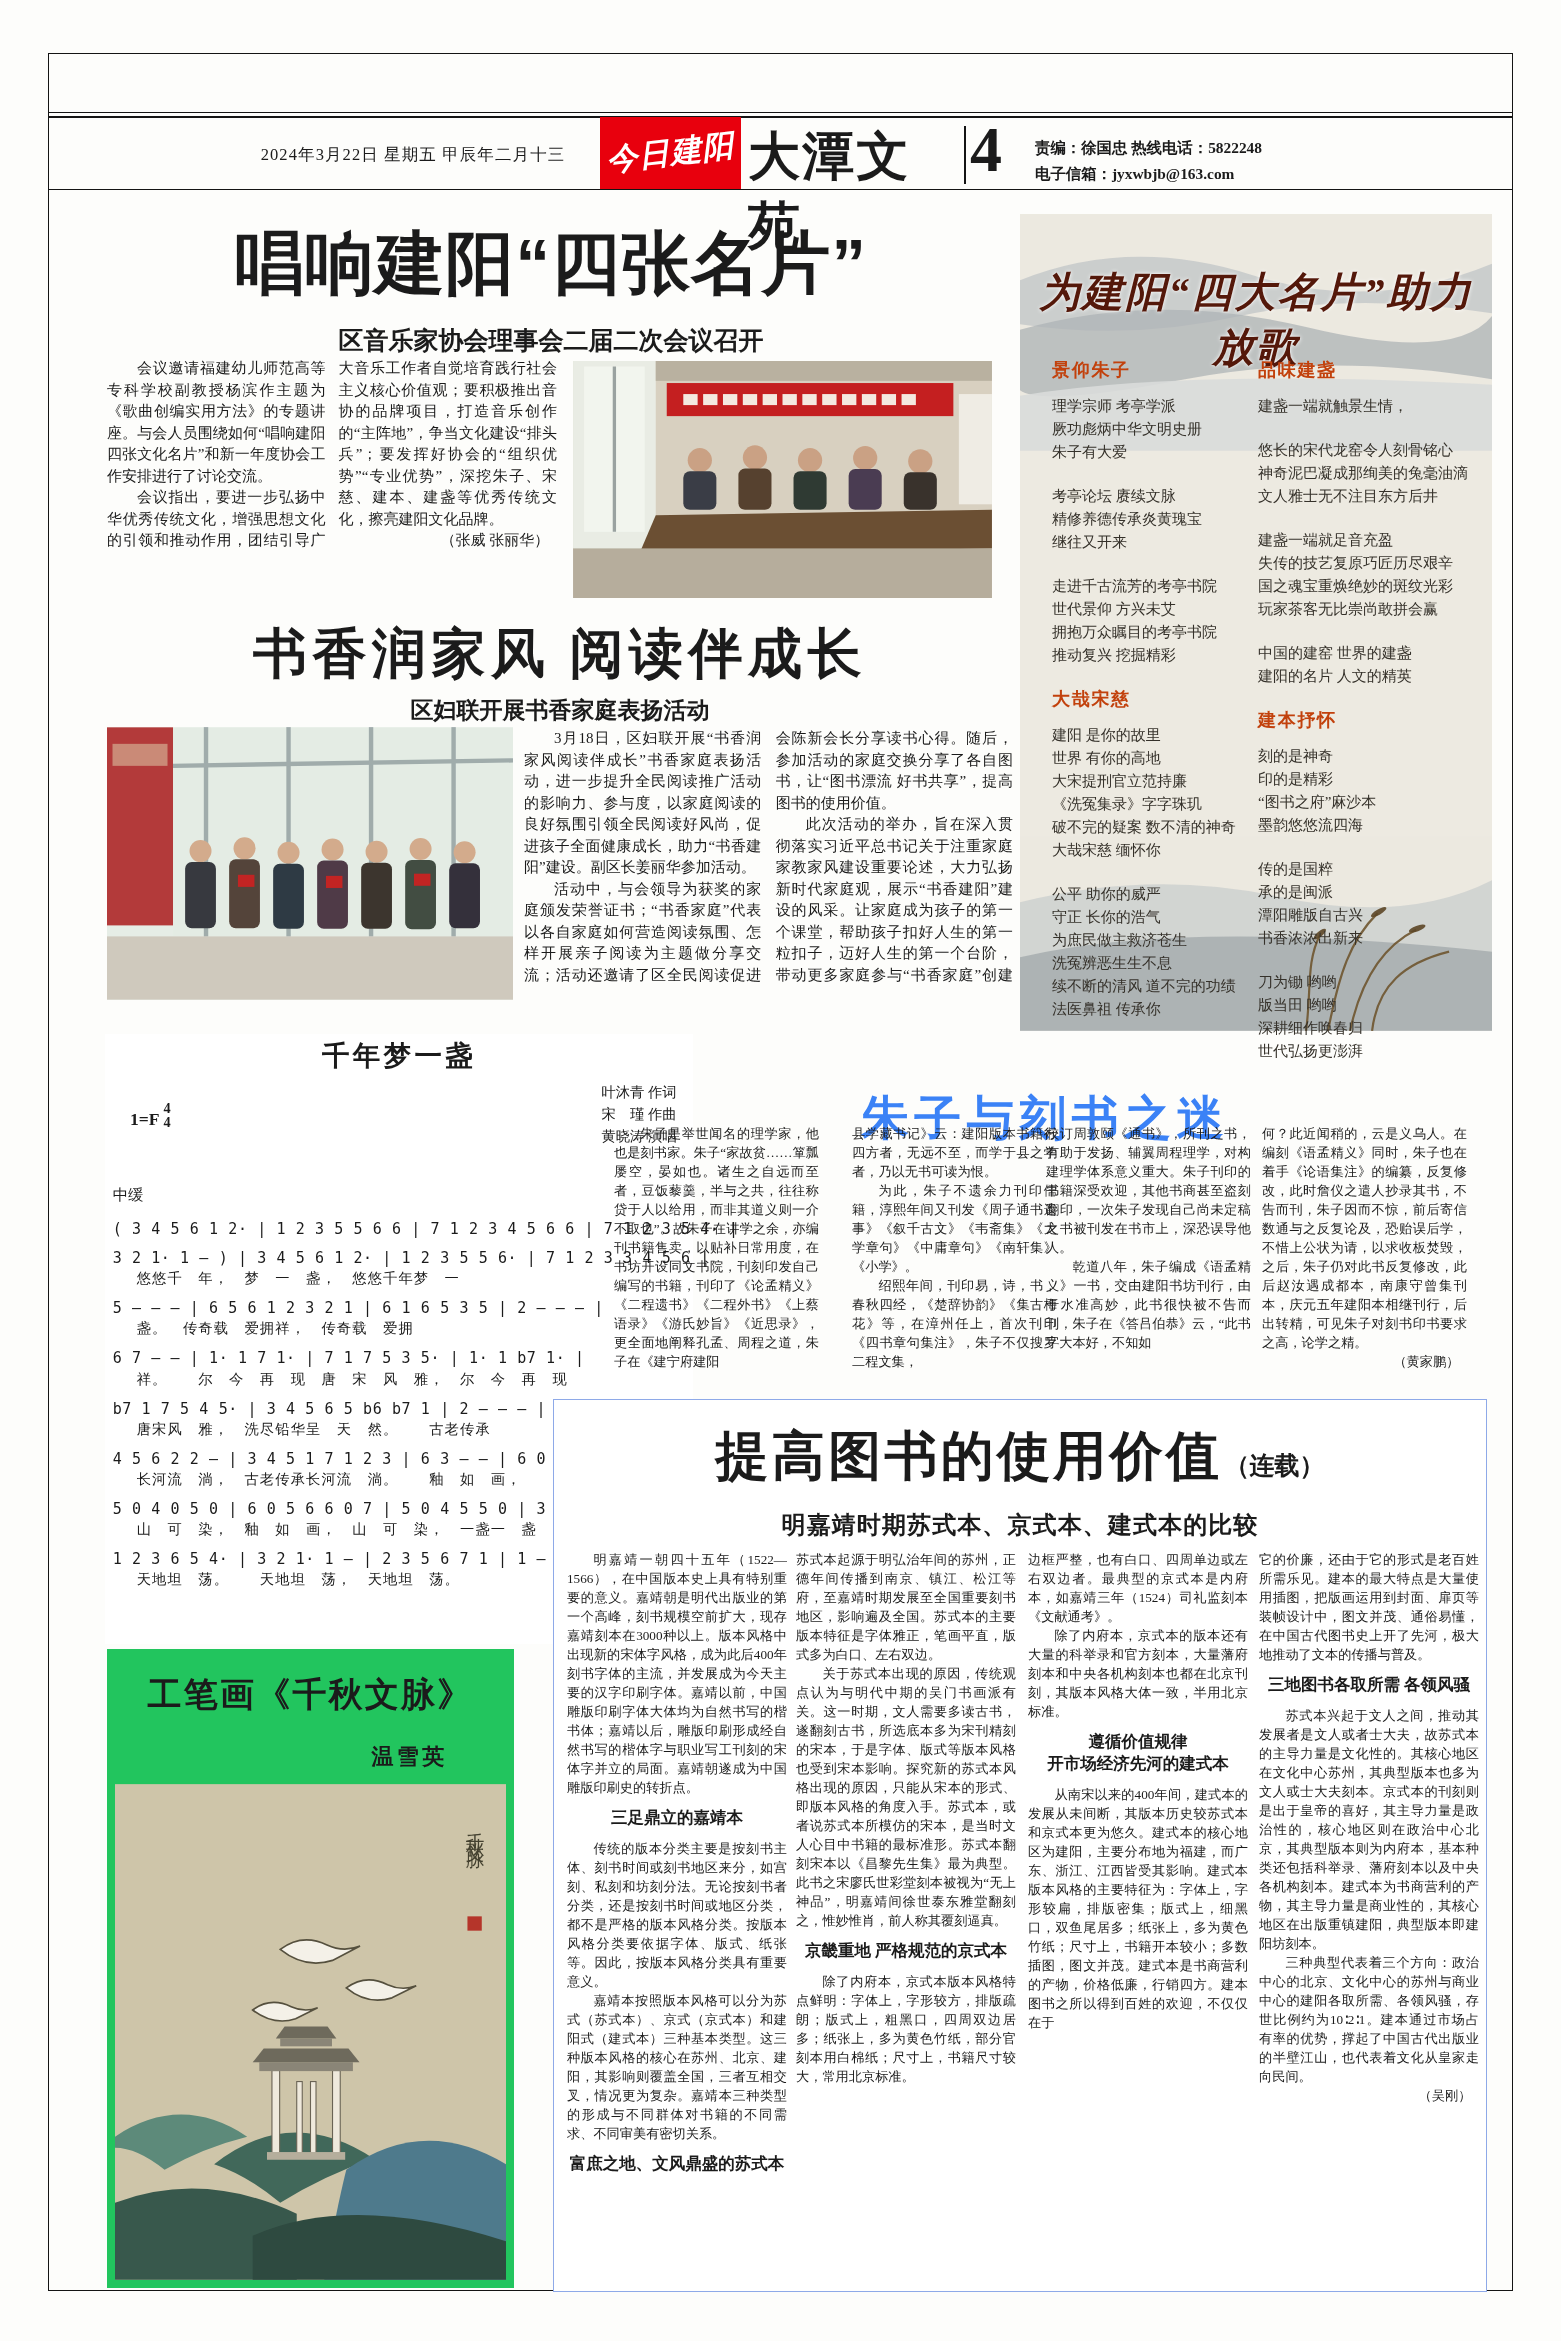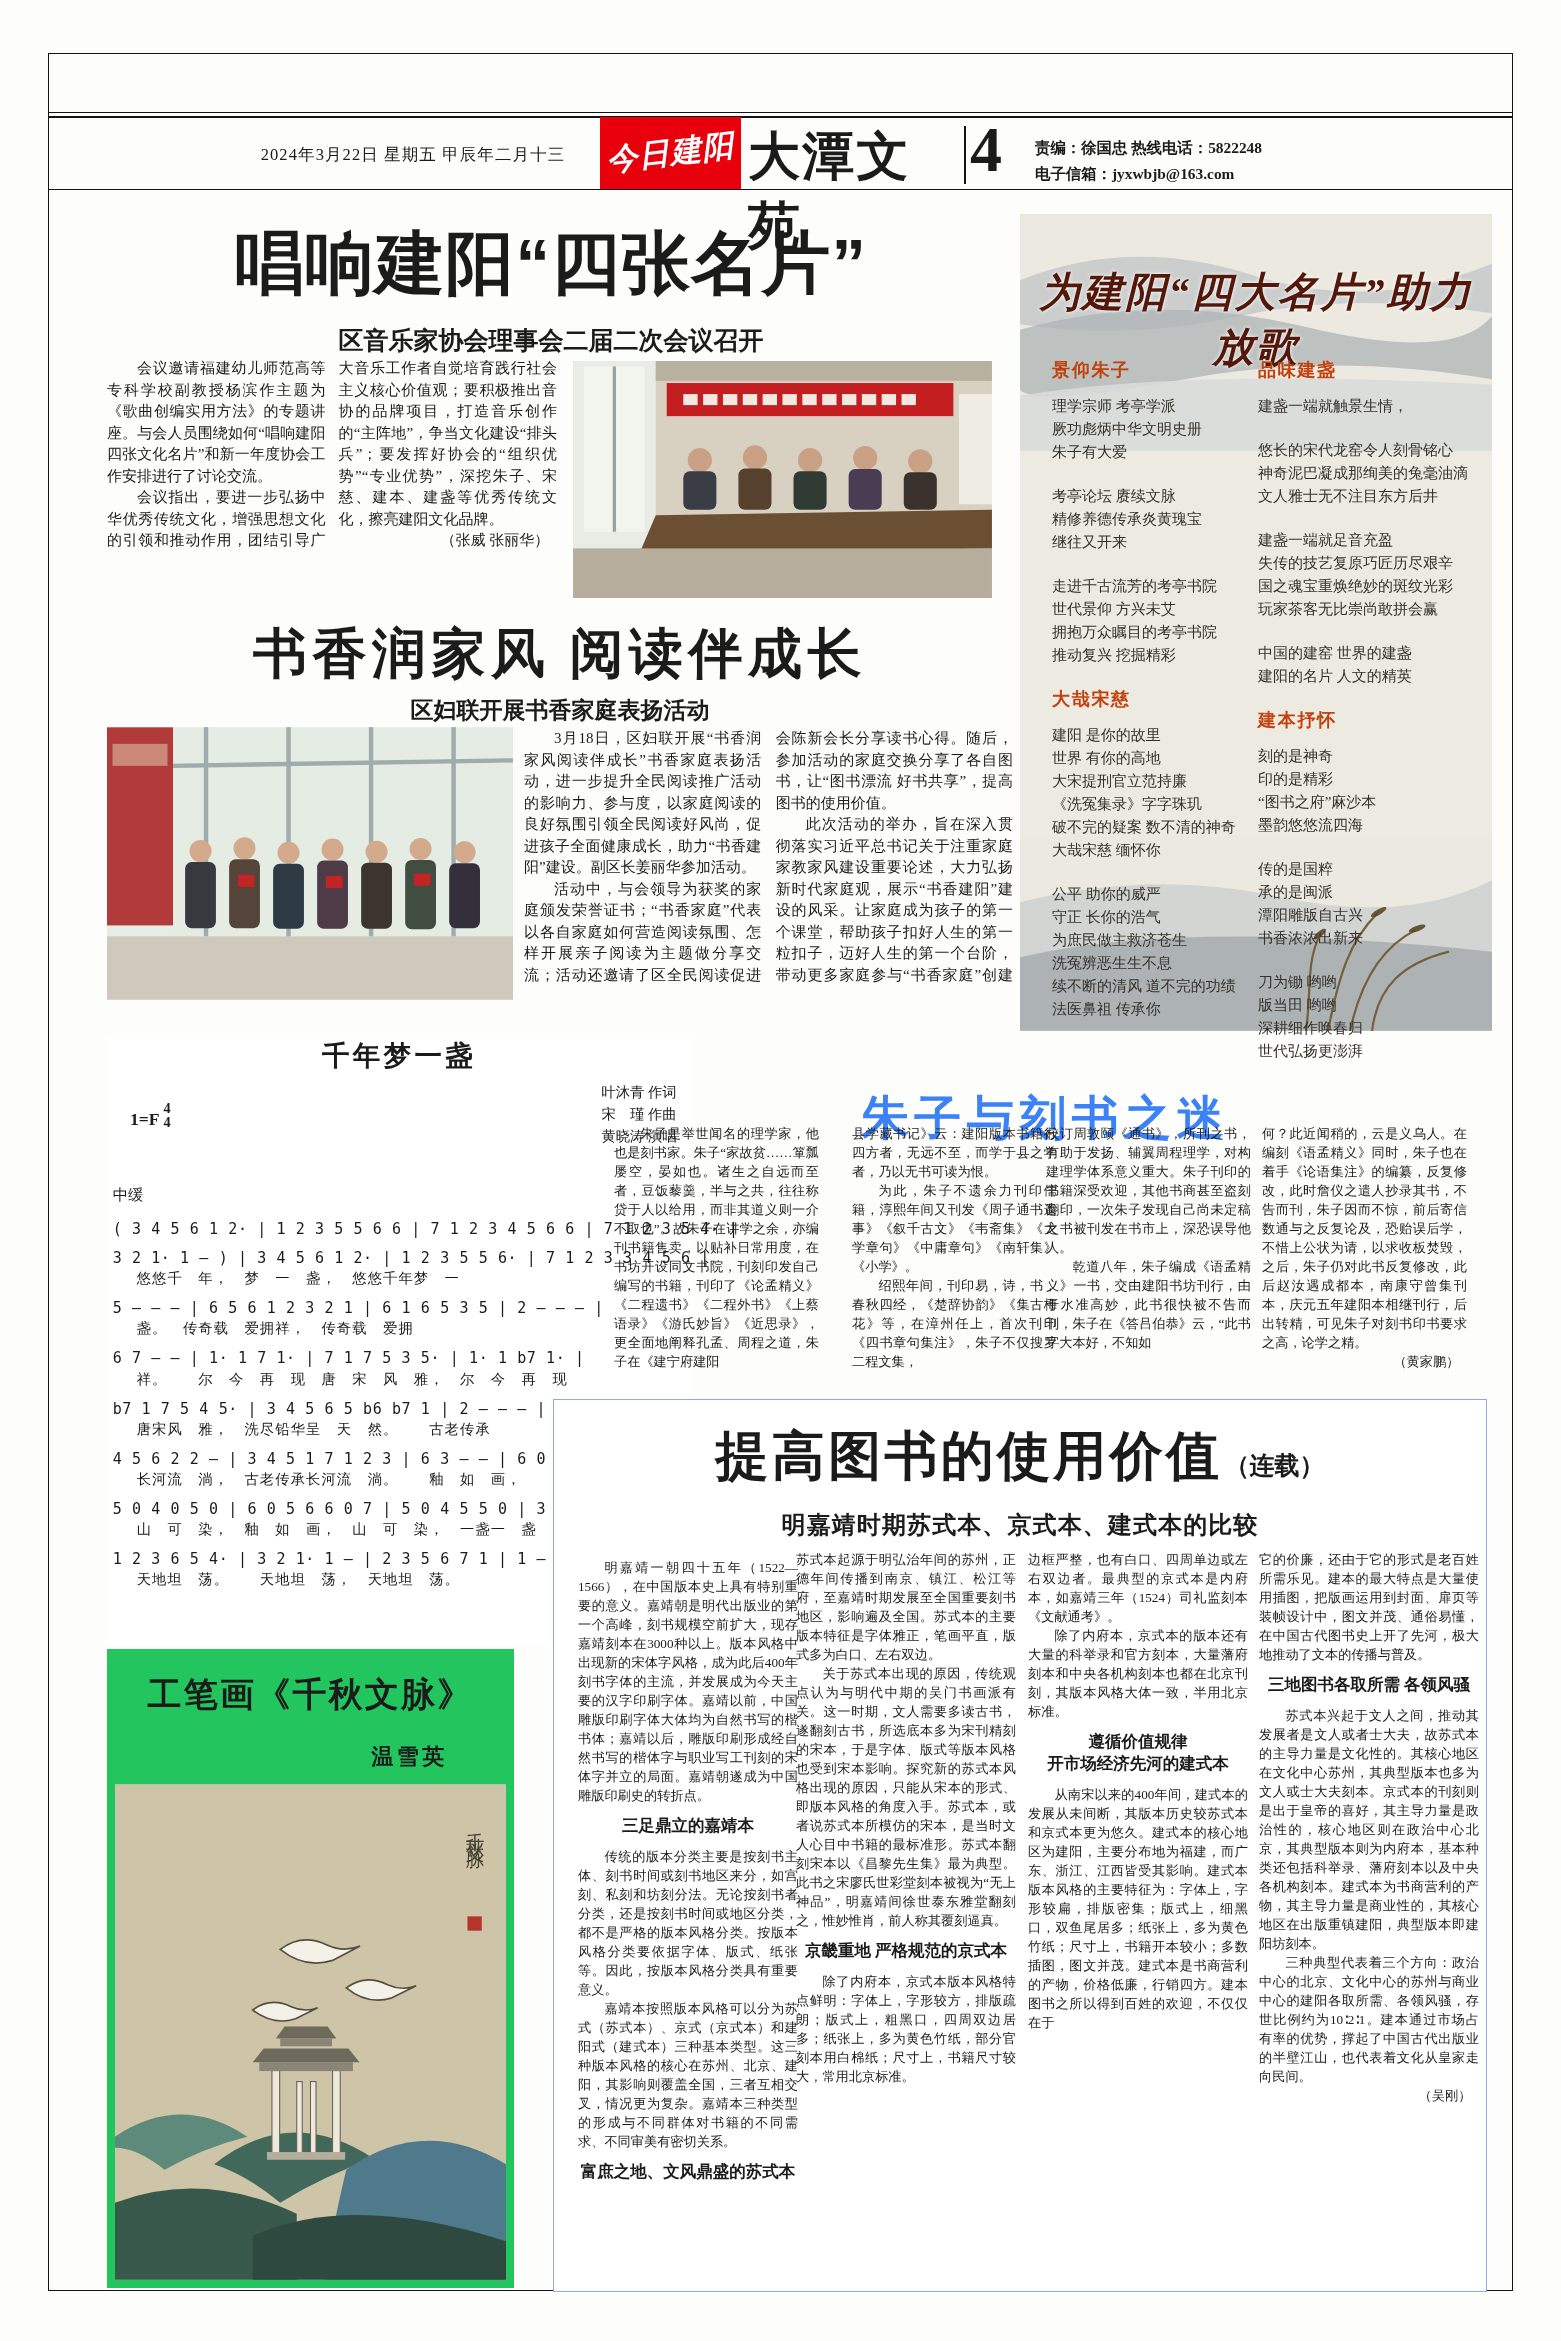--- a/index.html
+++ b/index.html
@@ -375,21 +375,21 @@
       </svg>
     </div>
   </div>
 
   <div class="abs jb-box">
     <div class="abs jb-title">
       <span class="big">提高图书的使用价值</span>
       <span class="ser">（连载）</span>
     </div>
     <div class="abs jb-subhead">明嘉靖时期苏式本、京式本、建式本的比较</div>
-    <div class="abs jbcol small" style="left:24px;margin-top:8px;">
+    <div class="abs jbcol small" style="left:13px;">
         <p class="bp">明嘉靖一朝四十五年（1522—1566），在中国版本史上具有特别重要的意义。嘉靖朝是明代出版业的第一个高峰，刻书规模空前扩大，现存嘉靖刻本在3000种以上。版本风格中出现新的宋体字风格，成为此后400年刻书字体的主流，并发展成为今天主要的汉字印刷字体。嘉靖以前，中国雕版印刷字体大体均为自然书写的楷书体；嘉靖以后，雕版印刷形成经自然书写的楷体字与职业写工刊刻的宋体字并立的局面。嘉靖朝遂成为中国雕版印刷史的转折点。</p>
         <div class="chead">三足鼎立的嘉靖本</div>
         <p class="bp">传统的版本分类主要是按刻书主体、刻书时间或刻书地区来分，如宫刻、私刻和坊刻分法。无论按刻书者分类，还是按刻书时间或地区分类，都不是严格的版本风格分类。按版本风格分类要依据字体、版式、纸张等。因此，按版本风格分类具有重要意义。</p>
         <p class="bp">嘉靖本按照版本风格可以分为苏式（苏式本）、京式（京式本）和建阳式（建式本）三种基本类型。这三种版本风格的核心在苏州、北京、建阳，其影响则覆盖全国，三者互相交叉，情况更为复杂。嘉靖本三种类型的形成与不同群体对书籍的不同需求、不同审美有密切关系。</p>
         <div class="chead">富庶之地、文风鼎盛的苏式本</div>
       </div>
     <div class="abs jbcol small" style="left:242px;">
         <p class="bp noind">苏式本起源于明弘治年间的苏州，正德年间传播到南京、镇江、松江等府，至嘉靖时期发展至全国重要刻书地区，影响遍及全国。苏式本的主要版本特征是字体雅正，笔画平直，版式多为白口、左右双边。</p>
         <p class="bp">关于苏式本出现的原因，传统观点认为与明代中期的吴门书画派有关。这一时期，文人需要多读古书，遂翻刻古书，所选底本多为宋刊精刻的宋本，于是字体、版式等版本风格也受到宋本影响。探究新的苏式本风格出现的原因，只能从宋本的形式、即版本风格的角度入手。苏式本，或者说苏式本所模仿的宋本，是当时文人心目中书籍的最标准形。苏式本翻刻宋本以《昌黎先生集》最为典型。此书之宋廖氏世彩堂刻本被视为“无上神品”，明嘉靖间徐世泰东雅堂翻刻之，惟妙惟肖，前人称其覆刻逼真。</p>
         <div class="chead">京畿重地  严格规范的京式本</div>

